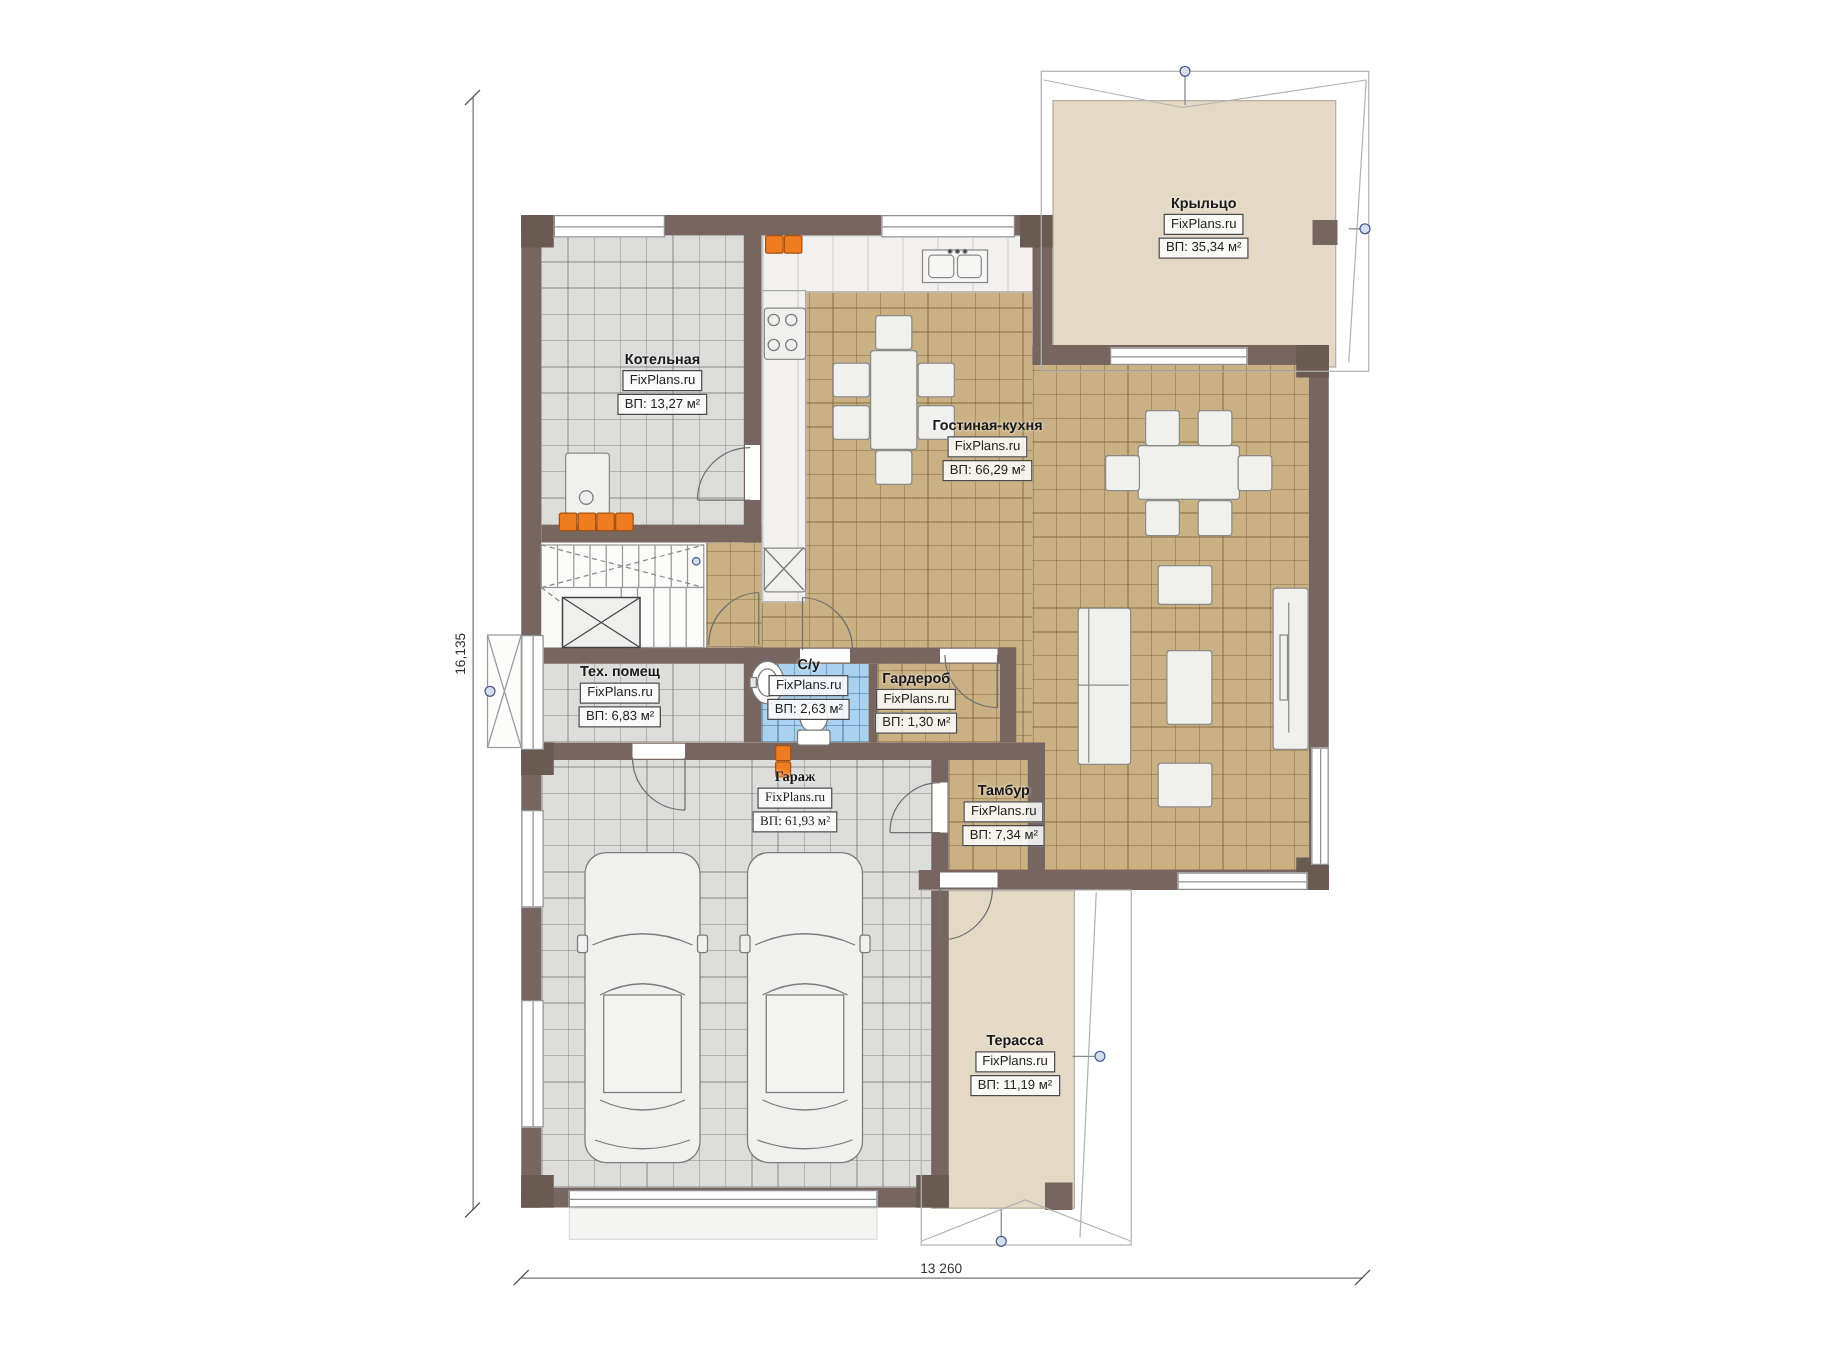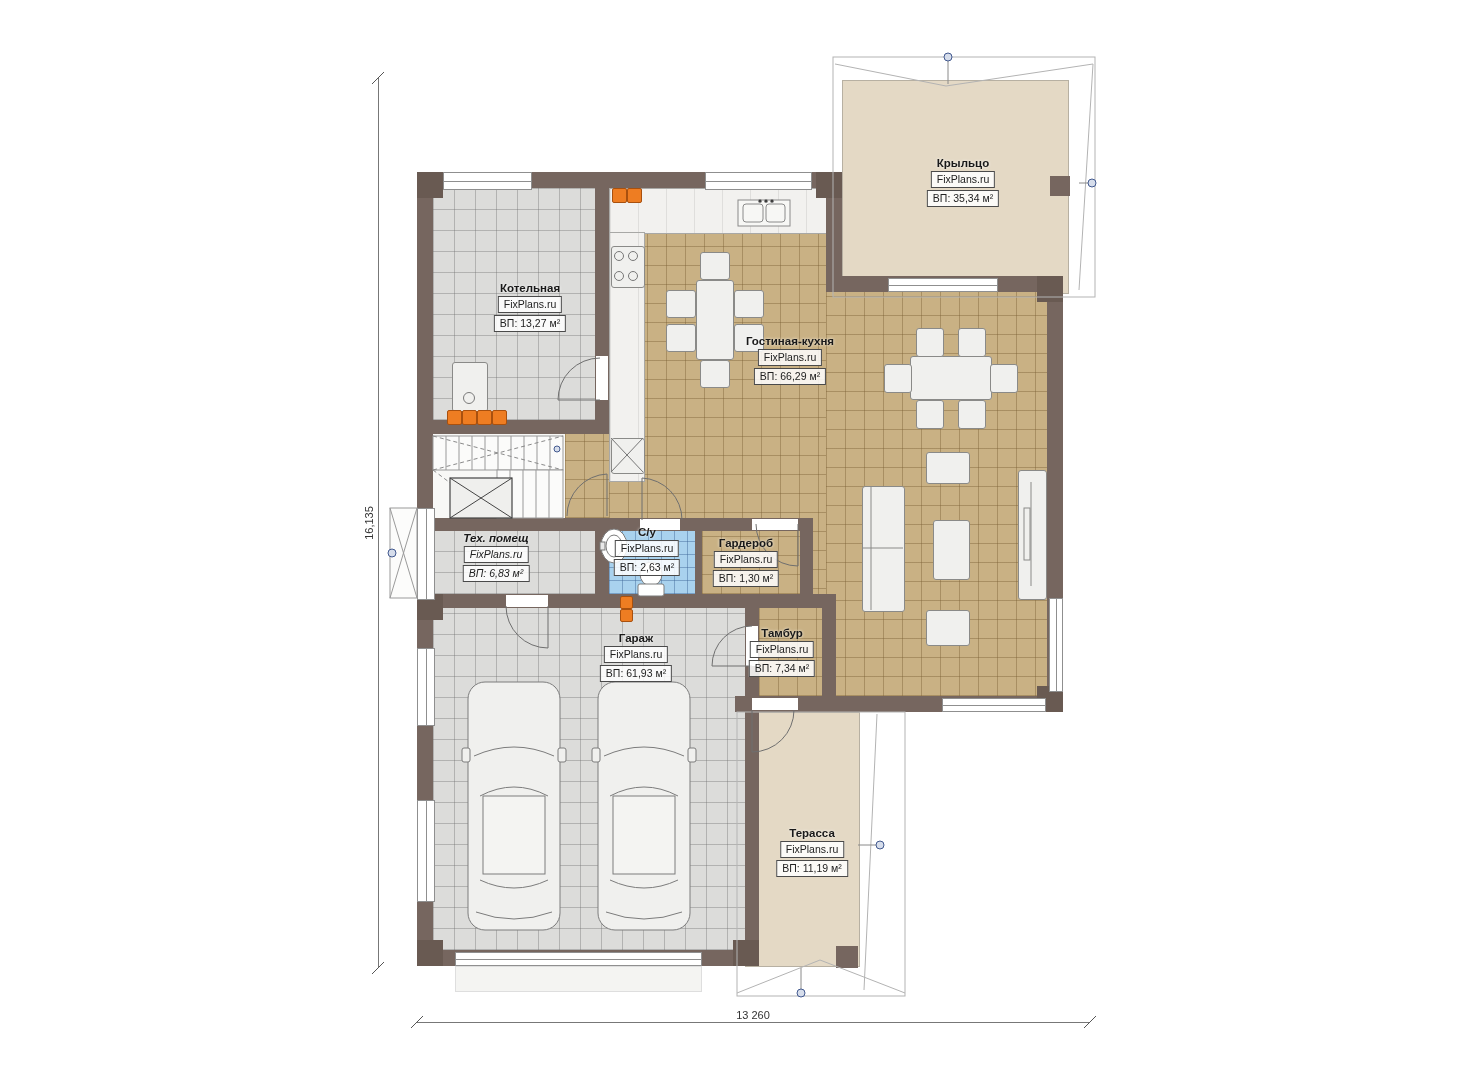--- a/index.html
+++ b/index.html
@@ -257,41 +257,41 @@
   <div class="rlabel" style="left:530px;top:307px;">
     <div class="nm">Котельная</div>
     <div class="bx">FixPlans.ru</div>
     <div class="bx">ВП: 13,27 м²</div>
   </div>
   <div class="rlabel" style="left:790px;top:360px;">
     <div class="nm">Гостиная-кухня</div>
     <div class="bx">FixPlans.ru</div>
     <div class="bx">ВП: 66,29 м²</div>
   </div>
-  <div class="rlabel" style="left:496px;top:557px;font-style:italic;">
+  <div class="rlabel" style="left:496px;top:557px;">
     <div class="nm">Тех. помещ</div>
     <div class="bx">FixPlans.ru</div>
     <div class="bx">ВП: 6,83 м²</div>
   </div>
   <div class="rlabel" style="left:647px;top:551px;">
     <div class="nm">С/у</div>
     <div class="bx">FixPlans.ru</div>
     <div class="bx">ВП: 2,63 м²</div>
   </div>
-  <div class="rlabel" style="left:733px;top:562px;margin-left:13px;">
+  <div class="rlabel" style="left:733px;top:562px;">
     <div class="nm">Гардероб</div>
     <div class="bx">FixPlans.ru</div>
     <div class="bx">ВП: 1,30 м²</div>
   </div>
-  <div class="rlabel" style="left:636px;top:657px;">
+  <div class="rlabel" style="left:636px;top:641px;font-family:Liberation Serif, serif;">
     <div class="nm">Гараж</div>
     <div class="bx">FixPlans.ru</div>
     <div class="bx">ВП: 61,93 м²</div>
   </div>
-  <div class="rlabel" style="left:782px;top:652px;">
+  <div class="rlabel" style="left:798px;top:652px;padding-left:10px;">
     <div class="nm">Тамбур</div>
     <div class="bx">FixPlans.ru</div>
     <div class="bx">ВП: 7,34 м²</div>
   </div>
   <div class="rlabel" style="left:812px;top:852px;">
     <div class="nm">Терасса</div>
     <div class="bx">FixPlans.ru</div>
     <div class="bx">ВП: 11,19 м²</div>
   </div>
 

